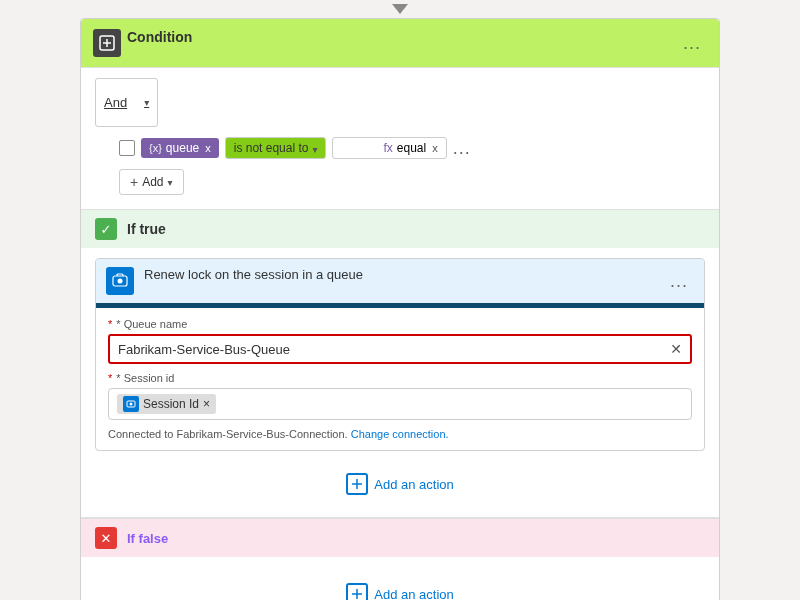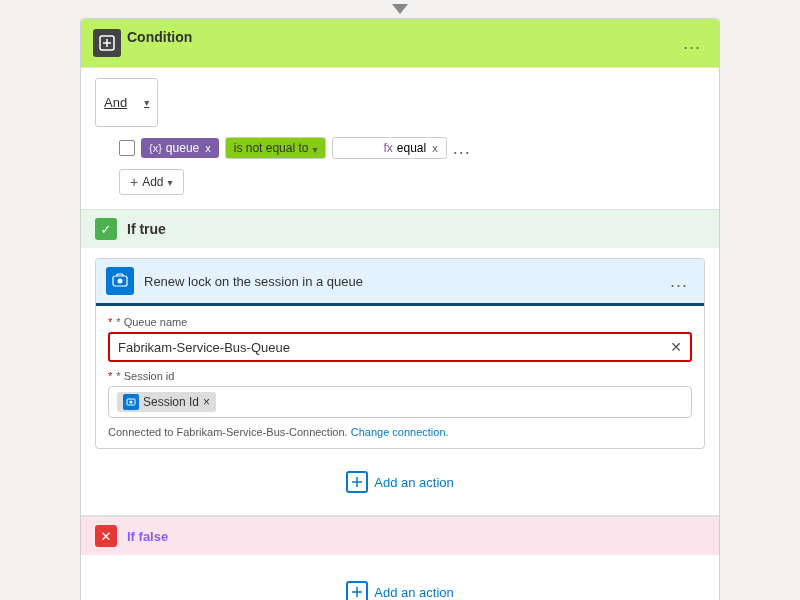--- a/index.html
+++ b/index.html
@@ -270,25 +270,24 @@
     
     .action-card {
       border: 1px solid #d0d0d0;
       border-radius: 4px;
       margin-bottom: 10px;
       background: #fff;
     }
 
     .action-header {
       display: flex;
-      align-items: center;
       gap: 10px;
       padding: 8px 10px;
       background: #e3f2fd;
-      border-bottom: 3px solid #0c4a6e;
+      border-bottom: 5px solid #0c4a6e;
       border-radius: 4px 4px 0 0;
     }
 
     .action-icon {
       width: 28px;
       height: 28px;
       background: #0078d4;
       border-radius: 3px;
       display: flex;
       align-items: center;

